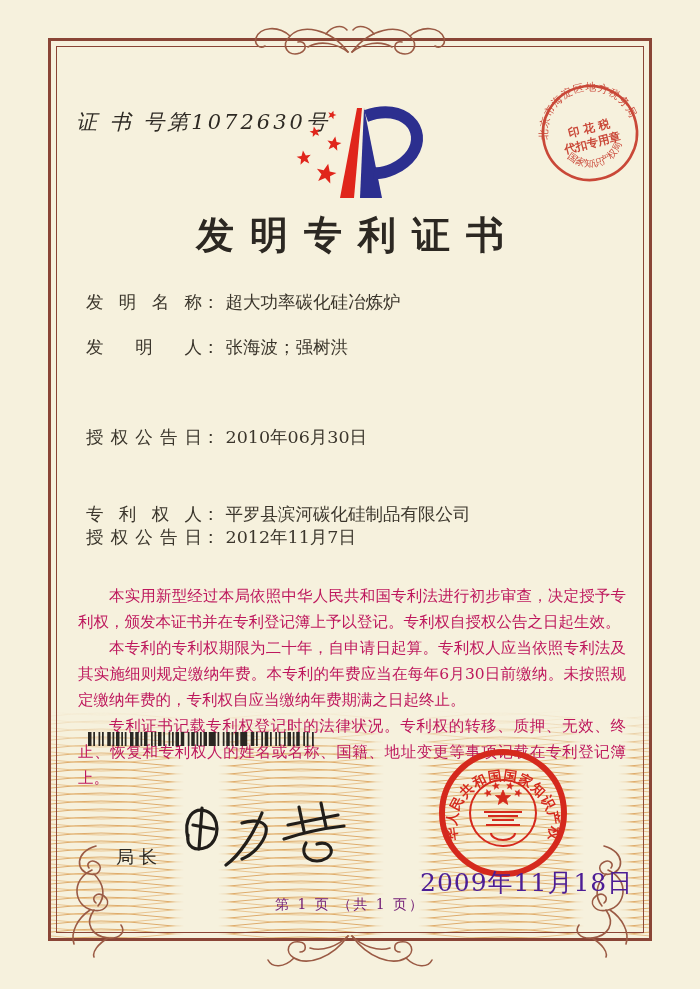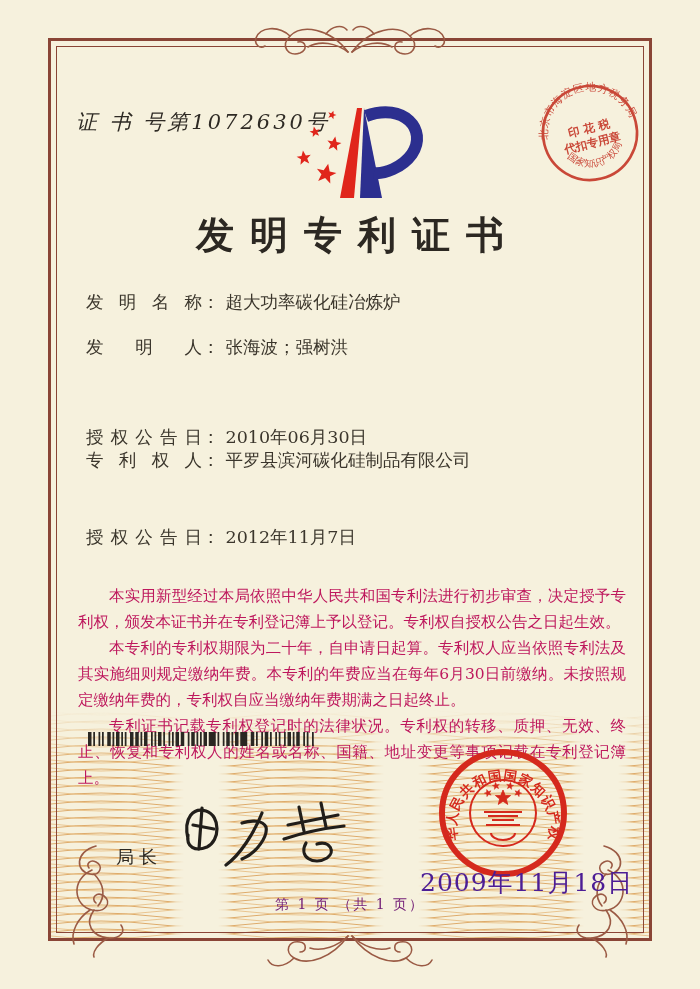--- a/index.html
+++ b/index.html
@@ -17,21 +17,21 @@
   .logo{position:absolute;left:282px;top:98px;}
 
   .title{
     position:absolute;left:0;right:0;top:210px;text-align:center;
     font-size:38px;font-weight:bold;letter-spacing:16px;text-indent:16px;color:#2c2822;
   }
 
   .field-row{position:absolute;left:86px;font-size:17.5px;white-space:nowrap;color:#3b362c;}
   .field-row .lbl{display:inline-block;width:116px;text-align:justify;text-align-last:justify;}
   .field-row .colon{display:inline-block;margin-right:6px;}
-  .row-0{top:290px}.row-1{top:335px}.row-2{top:380px}.row-3{top:425px}.row-4{top:448px}.row-5{top:525px}
+  .row-0{top:290px}.row-1{top:335px}.row-2{top:380px}.row-3{top:425px}.row-4{top:502px}.row-5{top:525px}
 
   .body-text{
     position:absolute;left:78px;top:583px;width:548px;
     font-size:15.5px;line-height:26px;text-align:justify;color:#be185d;
   }
   .body-text p{margin:0;text-indent:2em;}
 
   .waves{position:absolute;left:51px;top:710px;z-index:0;}
   .barcode{position:absolute;left:88px;top:732px;z-index:2;}
   .signer{position:absolute;left:116px;top:845px;font-size:18px;letter-spacing:5px;color:#2c2822;z-index:2;}

